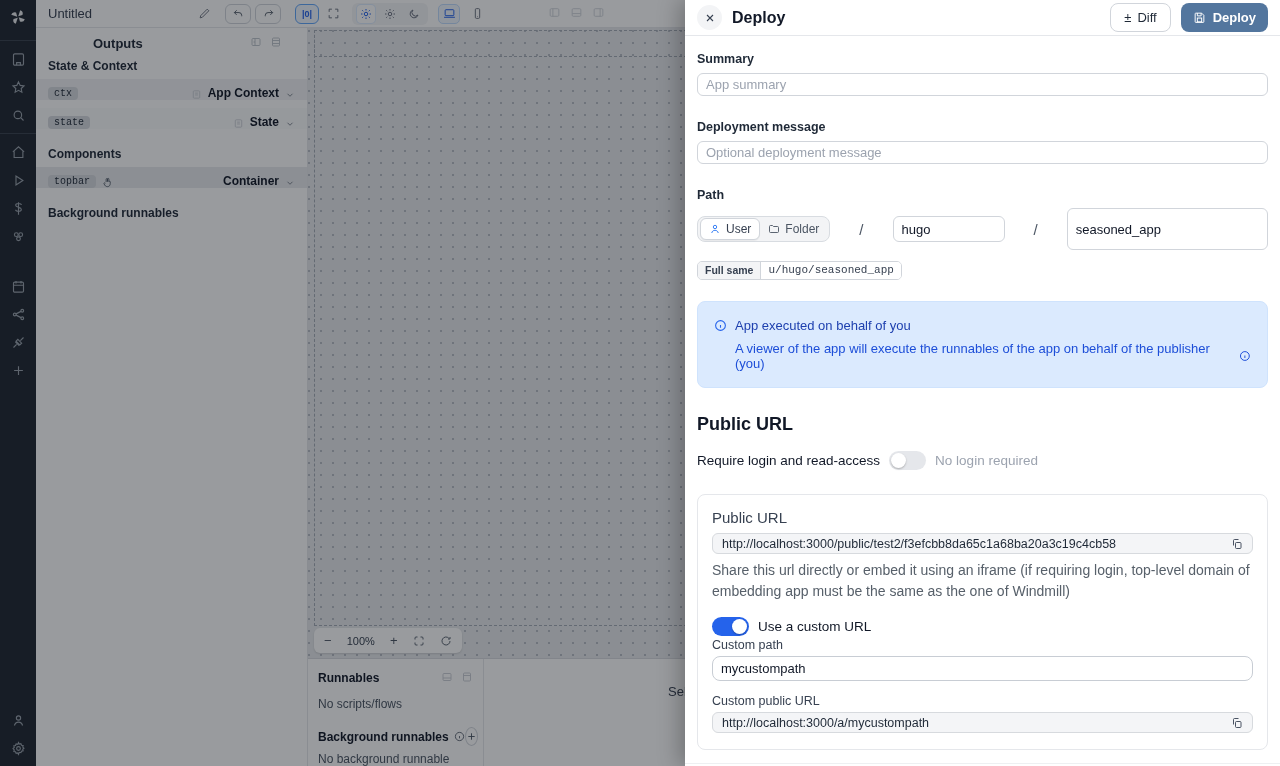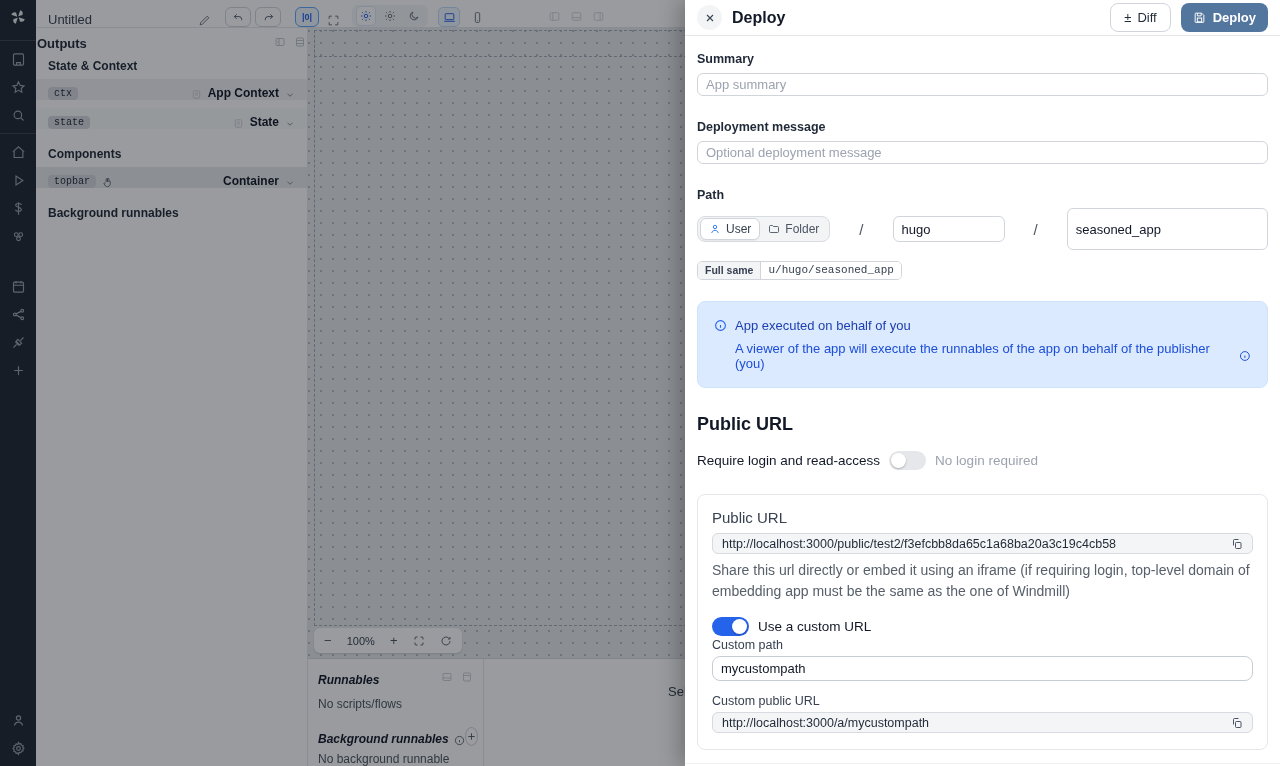--- a/index.html
+++ b/index.html
@@ -11,21 +11,21 @@
   #sidebar { position:absolute; left:0; top:0; width:36px; height:766px; background:#202731; z-index:10;
              display:flex; flex-direction:column; align-items:center; }
   #sidebar .logo { margin:8px 0 6px; }
   #sidebar .sb-divider { width:36px; height:1px; background:#39424e; margin:4px 0; }
   .sb-icon { width:36px; height:28px; display:flex; align-items:center; justify-content:center; color:#9aa3ad; cursor:pointer; }
   .sb-icon svg { width:15px; height:15px; }
   #sidebar .spacer { flex:1; }
 
   
   #app-topbar { position:absolute; left:36px; top:0; width:649px; height:28px; background:#ffffff;
-                border-bottom:1px solid #e5e7eb; display:flex; align-items:flex-end; z-index:5; }
+                border-bottom:1px solid #e5e7eb; display:flex; align-items:center; z-index:5; }
   #app-title { font-size:13px; color:#374151; margin-left:12px; width:150px; }
   .tb-iconbtn { display:flex; align-items:center; justify-content:center; color:#6b7280; }
   .tb-iconbtn svg { width:13px; height:13px; }
   #edit-pencil { margin-right:14px; }
   .undo-redo { display:flex; gap:4px; margin-right:14px; }
   .undo-redo .btn { width:26px; height:20px; border:1px solid #d1d5db; border-radius:6px; background:#fff;
                     display:flex; align-items:center; justify-content:center; color:#4b5563; cursor:pointer; }
   .undo-redo .btn svg { width:11px; height:11px; }
   .outline-btn { width:24px; height:20px; border:1px solid #60a5fa; border-radius:6px; background:#eff6ff;
                  color:#2563eb; font-size:9px; font-weight:bold; display:flex; align-items:center; justify-content:center;
@@ -40,21 +40,21 @@
   .device-tools { display:flex; align-items:center; gap:6px; margin-right:60px; }
   .device-tools .t { width:22px; height:20px; display:flex; align-items:center; justify-content:center; cursor:pointer; }
   .device-tools .t svg { width:13px; height:13px; }
   .t.active-dev { color:#2563eb; background:#eff6ff; border:1px solid #bfdbfe; border-radius:5px; }
   .panel-toggles { display:flex; gap:9px; color:#d1d5db; }
   .panel-toggles svg { width:13px; height:13px; }
 
   
   #left-panel { position:absolute; left:36px; top:28px; width:272px; height:738px; background:#fff;
                 border-right:1px solid #e5e7eb; z-index:5; font-size:12px; }
-  .lp-head { display:flex; align-items:center; padding:8px 1px 4px; }
+  .lp-head { display:flex; align-items:center; padding:8px 25px 4px;margin-left:32px; }
   .lp-head .ttl { font-size:13px; font-weight:bold; color:#1f2937; flex:1; }
   .lp-head .icons { display:flex; gap:8px; color:#b9bfc7; }
   .lp-head .icons svg { width:12px; height:12px; }
   #search-outputs { margin:8px 10px 10px; width:252px; height:25px; border:1px solid #d1d5db; border-radius:8px;
                     padding:0 8px; font-size:13px; color:#111827; font-family:"Liberation Sans",sans-serif; }
   #search-outputs::placeholder { color:#9ca3af; }
   .lp-section { font-size:12px; font-weight:bold; color:#1f2937; padding:4px 12px 6px; }
   .out-row { height:21px; display:flex; align-items:flex-end; padding:0 12px; cursor:pointer; }
   .out-row.bg1 { background:#f1f2f4; }
   .out-row.bg2 { background:#fafbfc; }
@@ -81,21 +81,21 @@
               display:flex; align-items:center; justify-content:space-between; padding:0 10px;
               box-shadow:0 1px 2px rgba(0,0,0,.12); color:#4b5563; }
   #zoom-bar .zb { cursor:pointer; display:flex; align-items:center; font-size:13px; }
   #zoom-bar .pct { font-size:11px; color:#374151; }
   #zoom-bar svg { width:12px; height:12px; }
 
   
   #bottom-panel { position:absolute; left:308px; top:658px; width:377px; height:108px; background:#fff;
                   border-top:1px solid #d7dade; z-index:5; }
   #bp-left { position:absolute; left:0; top:0; width:176px; height:108px; border-right:1px solid #e5e7eb; padding:10px 10px; }
-  .bp-row { display:flex; align-items:flex-end;font-style:italic; }
+  .bp-row { display:flex; align-items:center; }
   .bp-title { font-size:12px; font-weight:bold; color:#111827; flex:1; }
   .bp-icons { display:flex; gap:8px; color:#c6cad1; }
   .bp-icons svg { width:12px; height:12px; }
   .bp-muted { font-size:12px; color:#4b5563; margin-top:10px; }
   .bp-bg { margin-top:16px; }
   .bp-bg .info-i { color:#4b5563; display:flex; margin-left:5px; }
   .bp-bg .info-i svg { width:11px; height:11px; }
   #add-bg-runnable { margin-left:auto; width:19px; height:19px; border:1px solid #d1d5db; border-radius:50%;
                      background:#fff; color:#4b5563; display:flex; align-items:center; justify-content:center; cursor:pointer; }
   #add-bg-runnable svg { width:11px; height:11px; }

